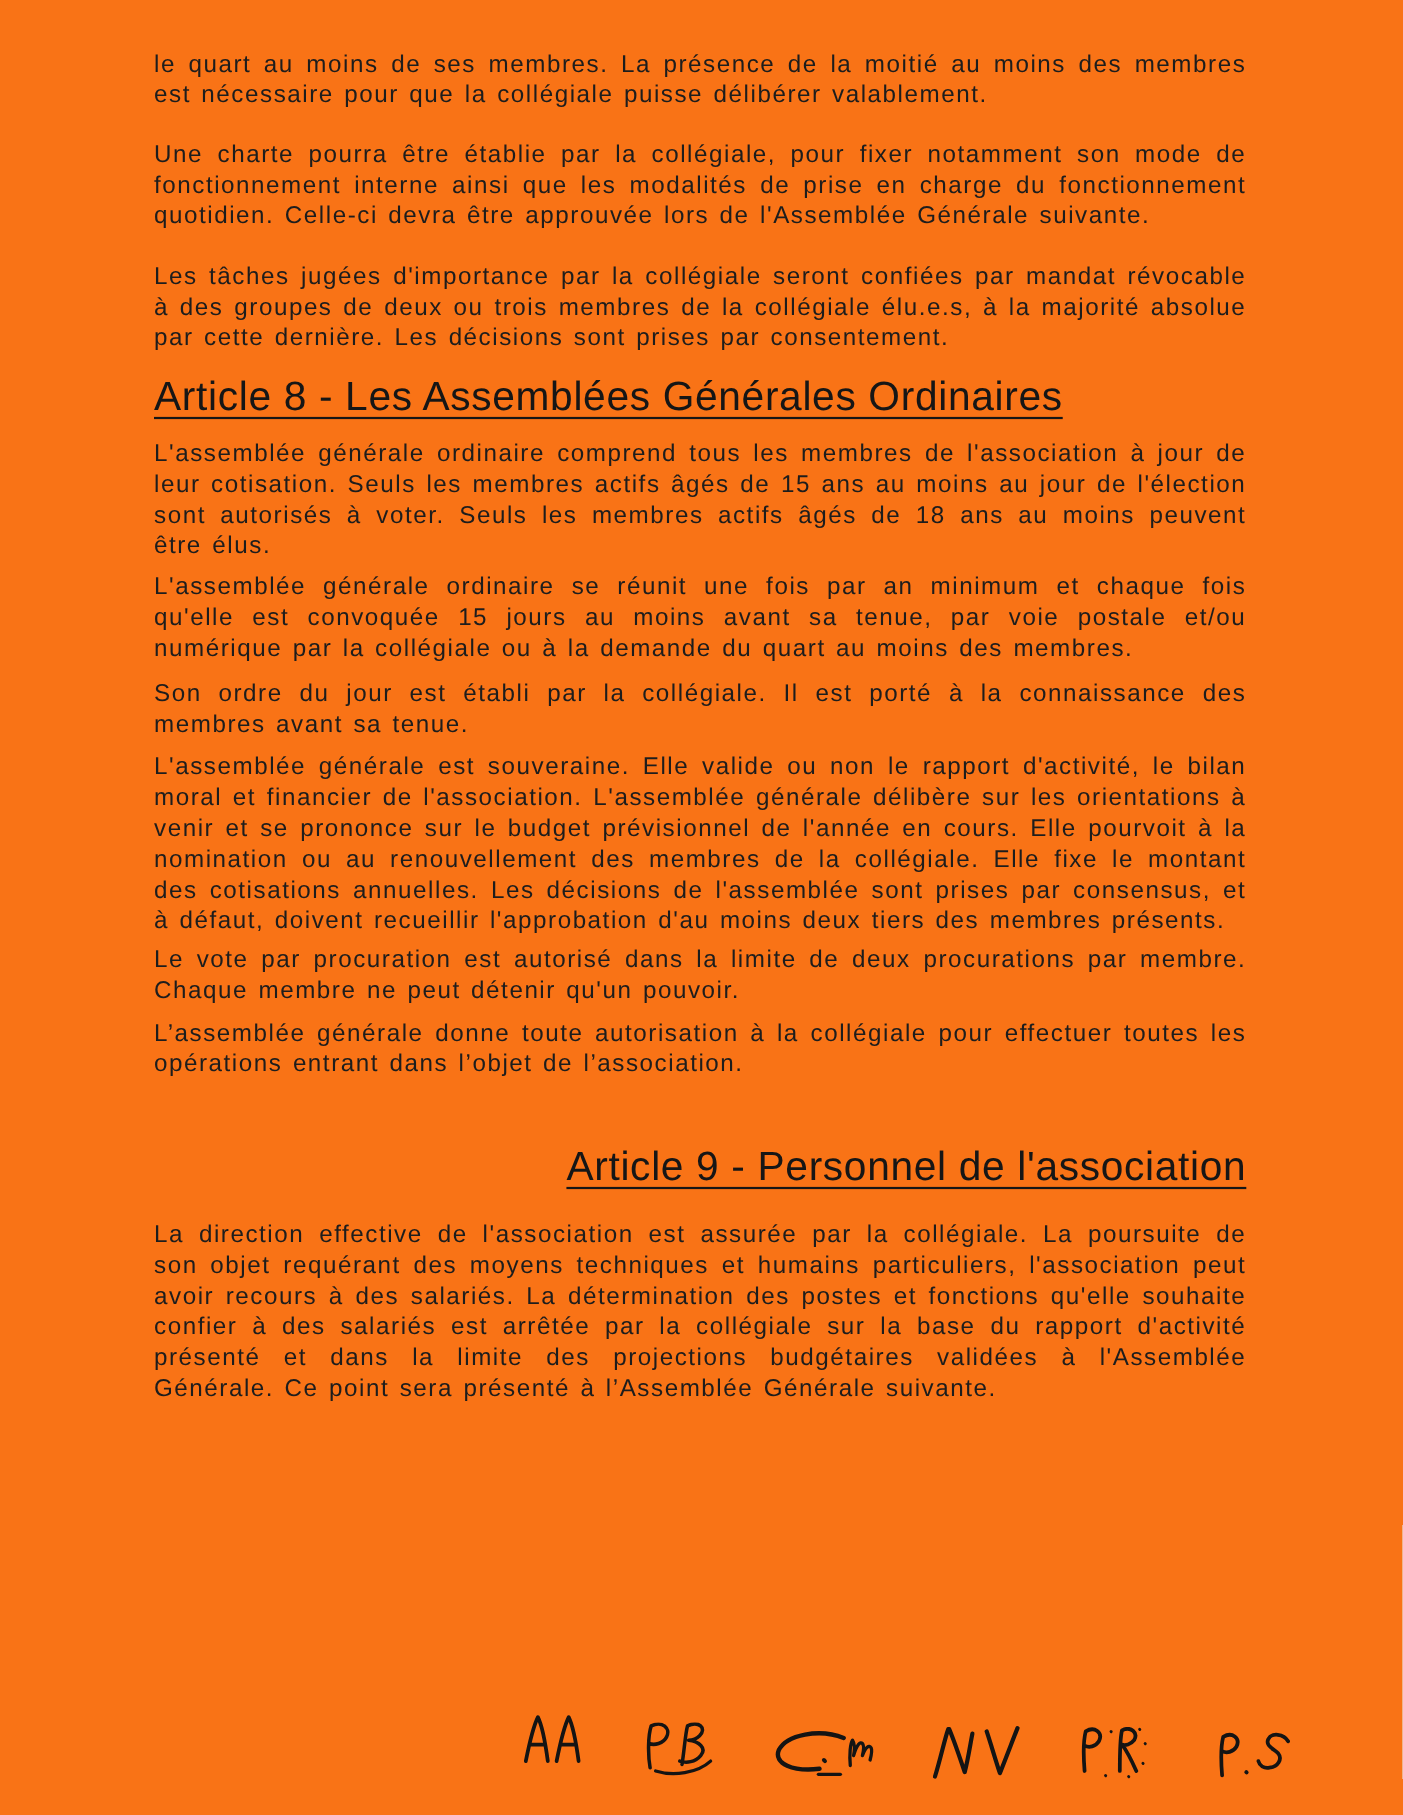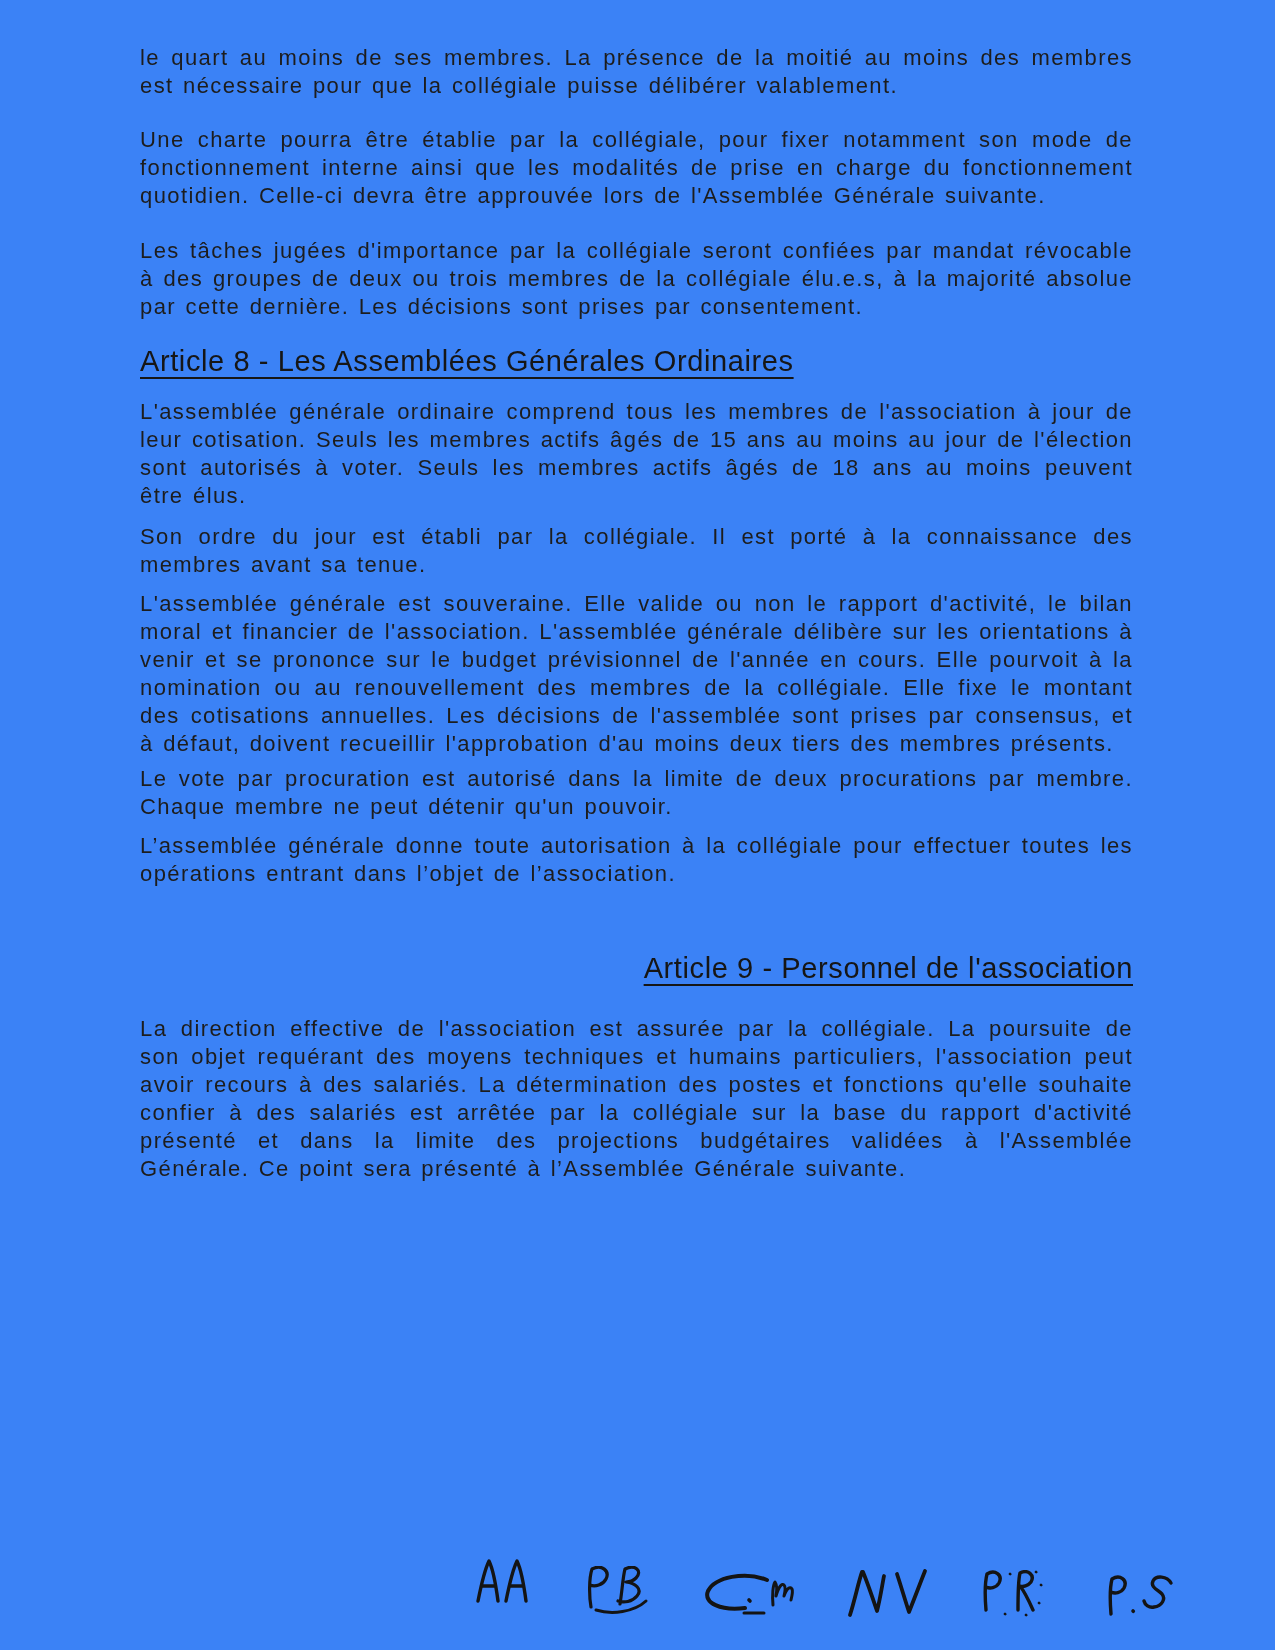--- a/index.html
+++ b/index.html
@@ -1,39 +1,39 @@
 <!DOCTYPE html>
 <html lang="fr"><head>
 <meta charset="utf-8">
 <style>
   html, body { margin: 0; padding: 0; background: #e8e8e8; }
   .page {
     position: relative;
     width: 1275px;
     height: 1650px;
     margin: 0 auto;
-    background: #3b82f6;
+    background: #f97316;
     box-sizing: border-box;
     padding: 44px 142px 0 140px;
     overflow: hidden;
     font-family: "Liberation Sans", sans-serif;
     color: #1d1d1d;
   }
   .para {
     margin: 0;
     font-size: 22px;
     line-height: 28px;
     letter-spacing: 1.4px;
     word-spacing: 2px;
     text-align: justify;
     font-weight: 400;
   }
   .heading {
     margin: 0;
-    font-size: 29px;
+    font-size: 37px;
     line-height: 36px;
     letter-spacing: 0.6px;
     font-weight: 400;
     text-decoration: underline;
     text-decoration-thickness: 2px;
     text-underline-offset: 6px;
     color: #161616;
   }
   .mt27 { margin-top: 27px; }
   .mt26 { margin-top: 26px; }
@@ -67,20 +67,21 @@
 
 <div class="page">
 
   <p class="para">le quart au moins de ses membres. La présence de la moitié au moins des membres est nécessaire pour que la collégiale puisse délibérer valablement.</p>
   <p class="para mt26">Une charte pourra être établie par la collégiale, pour fixer notamment son mode de fonctionnement interne ainsi que les modalités de prise en charge du fonctionnement quotidien. Celle-ci devra être approuvée lors de l'Assemblée Générale suivante.</p>
   <p class="para mt27">Les tâches jugées d'importance par la collégiale seront confiées par mandat révocable à des groupes de deux ou trois membres de la collégiale élu.e.s, à la majorité absolue par cette dernière. Les décisions sont prises par consentement.</p>
 
   <h2 class="heading mt22">Article 8 - Les Assemblées Générales Ordinaires</h2>
 
   <p class="para mt19">L'assemblée générale ordinaire comprend tous les membres de l'association à jour de leur cotisation. Seuls les membres actifs âgés de 15 ans au moins au jour de l'élection sont autorisés à voter. Seuls les membres actifs âgés de 18 ans au moins peuvent être élus.</p>
+  <p class="para mt9">L'assemblée générale ordinaire se réunit une fois par an minimum et chaque fois qu'elle est convoquée 15 jours au moins avant sa tenue, par voie postale et/ou numérique par la collégiale ou à la demande du quart au moins des membres.</p>
   <p class="para mt13">Son ordre du jour est établi par la collégiale. Il est porté à la connaissance des membres avant sa tenue.</p>
   <p class="para mt11">L'assemblée générale est souveraine. Elle valide ou non le rapport d'activité, le bilan moral et financier de l'association. L'assemblée générale délibère sur les orientations à venir et se prononce sur le budget prévisionnel de l'année en cours. Elle pourvoit à la nomination ou au renouvellement des membres de la collégiale. Elle fixe le montant des cotisations annuelles. Les décisions de l'assemblée sont prises par consensus, et à défaut, doivent recueillir l'approbation d'au moins deux tiers des membres présents.</p>
   <p class="para mt7">Le vote par procuration est autorisé dans la limite de deux procurations par membre. Chaque membre ne peut détenir qu'un pouvoir.</p>
   <p class="para mt11">L’assemblée générale donne toute autorisation à la collégiale pour effectuer toutes les opérations entrant dans l’objet de l’association.</p>
 
   <h2 class="heading mt62">Article 9 - Personnel de l'association</h2>
 
   <p class="para mt29">La direction effective de l'association est assurée par la collégiale. La poursuite de son objet requérant des moyens techniques et humains particuliers, l'association peut avoir recours à des salariés. La détermination des postes et fonctions qu'elle souhaite confier à des salariés est arrêtée par la collégiale sur la base du rapport d'activité présenté et dans la limite des projections budgétaires validées à l'Assemblée Générale. Ce point sera présenté à l’Assemblée Générale suivante.</p>
 
   <div class="signatures">

